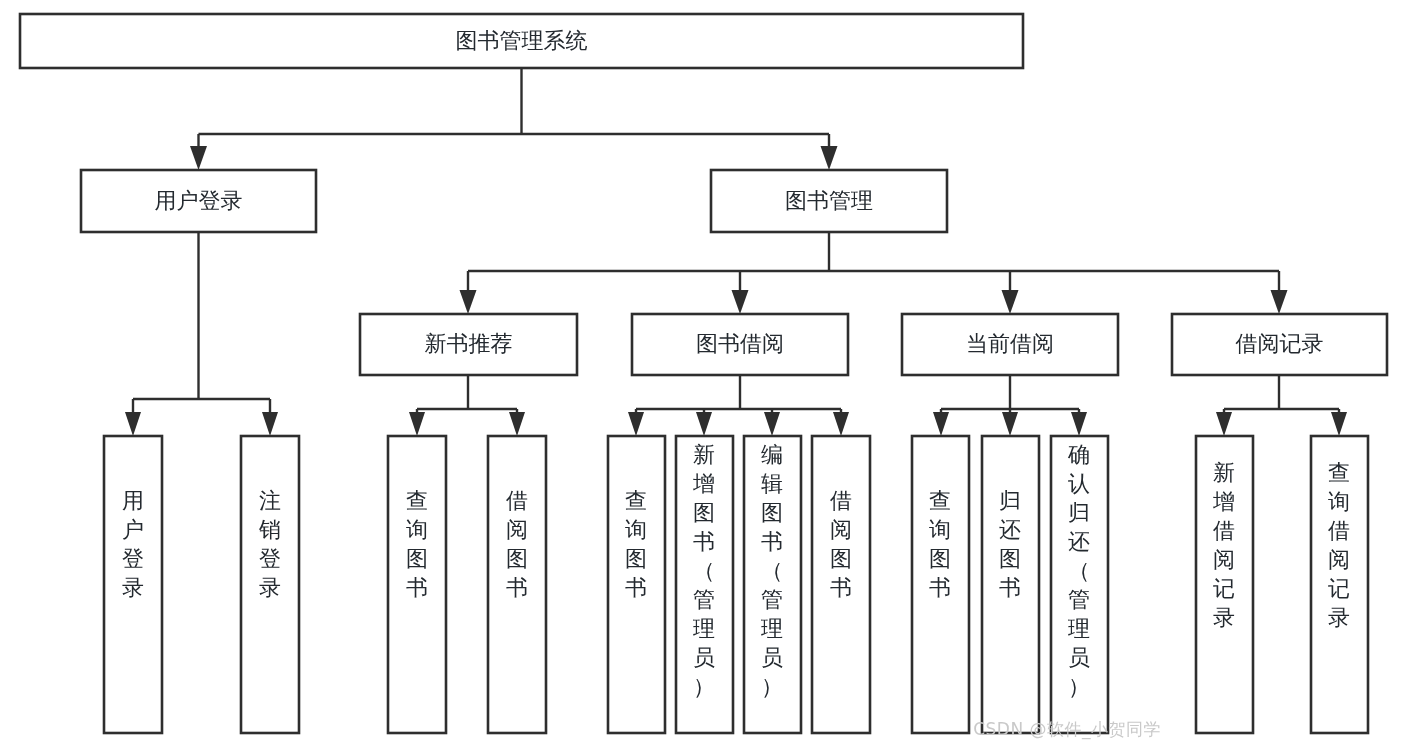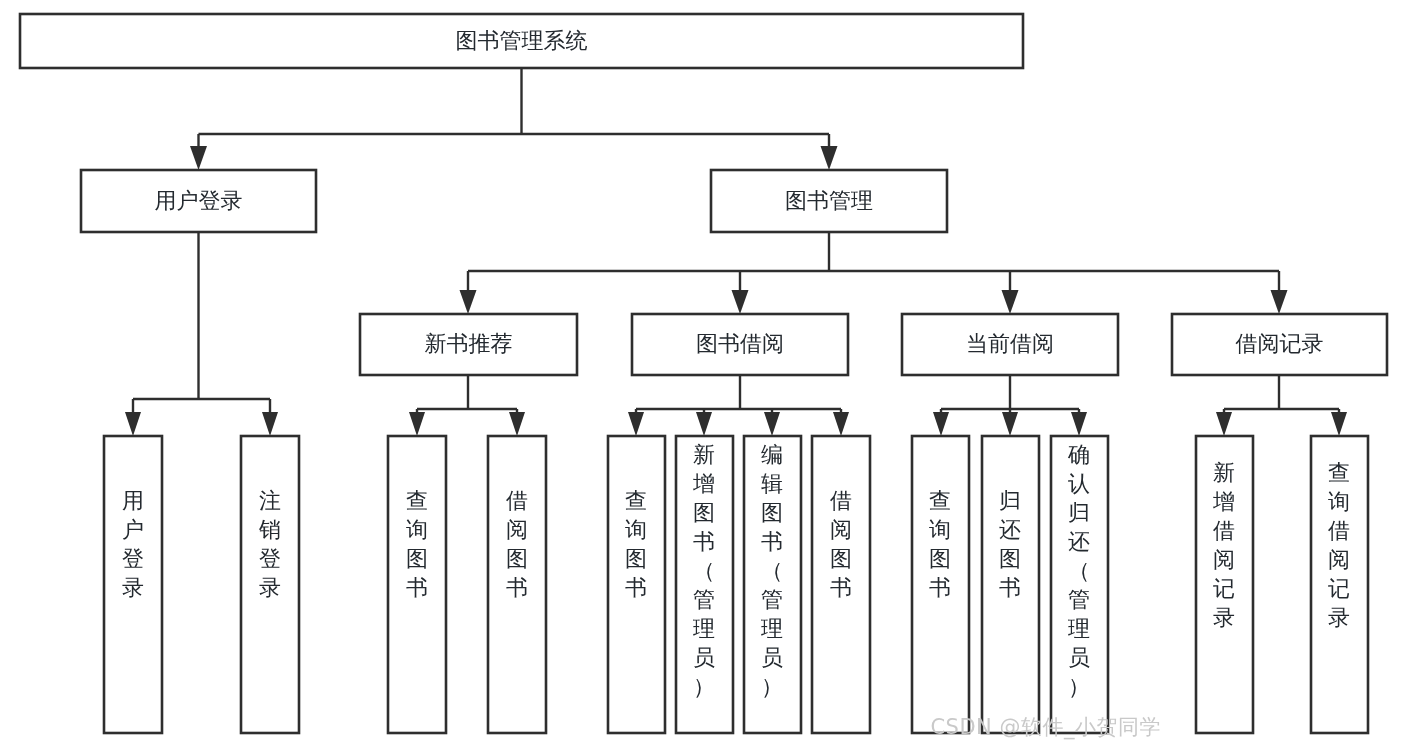--- a/index.html
+++ b/index.html
@@ -55,21 +55,21 @@
     fill: #23292f;
     font-family: "DejaVu Sans", "Liberation Sans", sans-serif;
     font-size: 22px;
     text-anchor: middle;
   }
   .watermark {
     position: absolute;
     right: 12px;
     bottom: 6px;
     font-family: "DejaVu Sans", "Liberation Sans", sans-serif;
-    font-size: 21px;
+    font-size: 17px;
     color: #c9c9c9;
     letter-spacing: 0.5px;
     white-space: nowrap;
     pointer-events: none;
   }
 </style>
 </head>
 <body>
 
 <div id="diagram-root">

